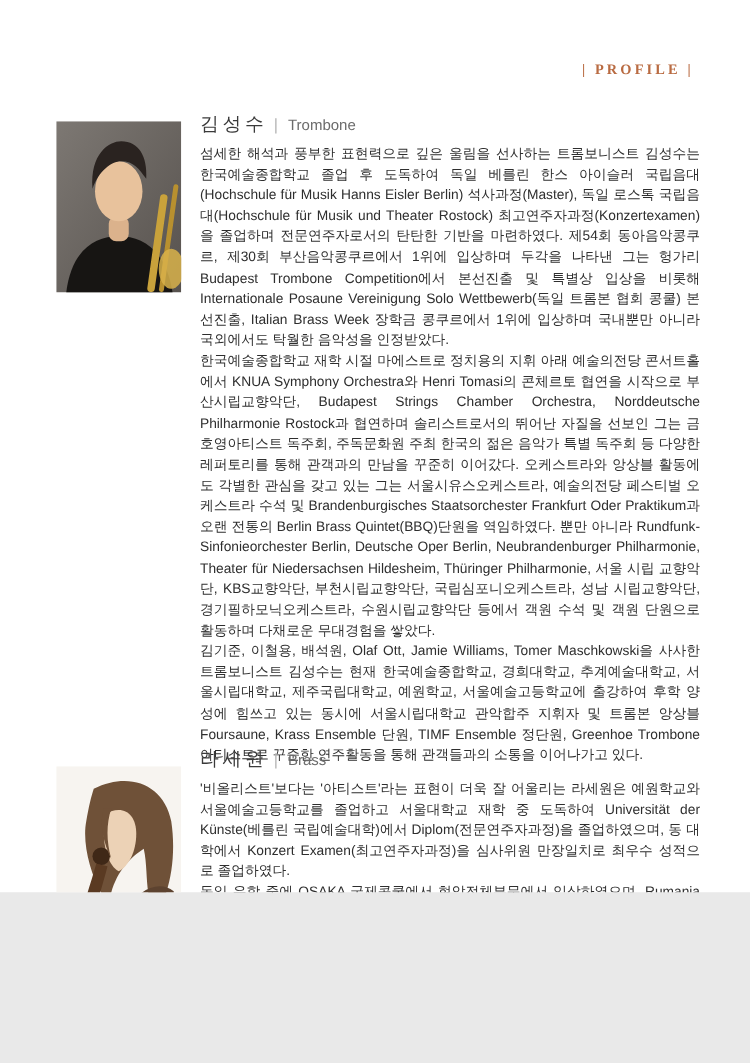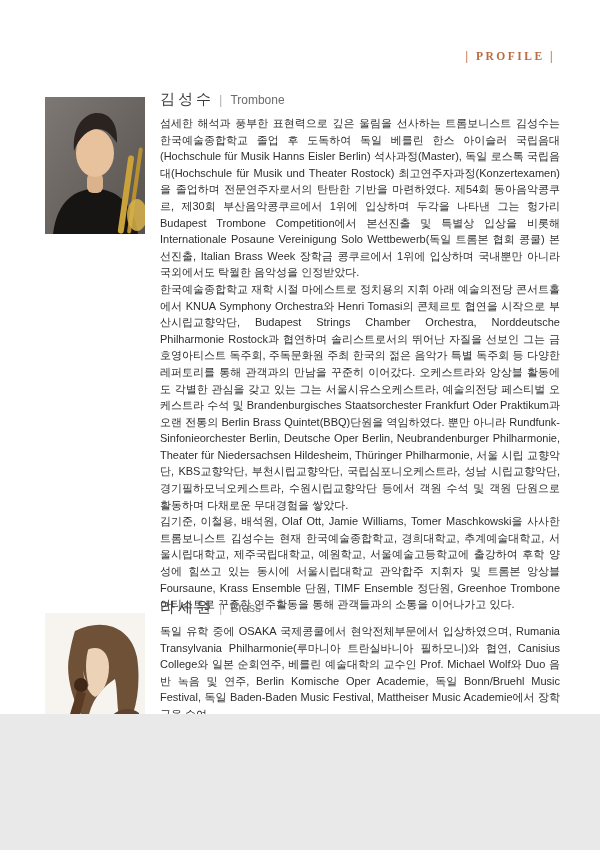--- a/index.html
+++ b/index.html
@@ -137,19 +137,20 @@
     </svg>
   </div>
 
   <div class="profile-block" id="profile-2">
     <div class="profile-heading">
       <span class="profile-name">라세원</span>
       <span class="heading-sep">|</span>
       <span class="profile-instrument">Brass</span>
     </div>
     <div class="bio">
+      <p>'비올리스트'보다는 '아티스트'라는 표현이 더욱 잘 어울리는 라세원은 예원학교와 서울예술고등학교를 졸업하고 서울대학교 재학 중 도독하여 Universität der Künste(베를린 국립예술대학)에서 Diplom(전문연주자과정)을 졸업하였으며, 동 대학에서 Konzert Examen(최고연주자과정)을 심사위원 만장일치로 최우수 성적으로 졸업하였다.</p>
       <p>독일 유학 중에 OSAKA 국제콩쿨에서 현악전체부문에서 입상하였으며, Rumania Transylvania Philharmonie(루마니아 트란실바니아 필하모니)와 협연, Canisius College와 일본 순회연주, 베를린 예술대학의 교수인 Prof. Michael Wolf와 Duo 음반 녹음 및 연주, Berlin Komische Oper Academie, 독일 Bonn/Bruehl Music Festival, 독일 Baden-Baden Music Festival, Mattheiser Music Academie에서 장학금을 수여</p>
     </div>
   </div>
 
   <div class="page-number">15</div>
 
 </div>
 
 </body></html>

